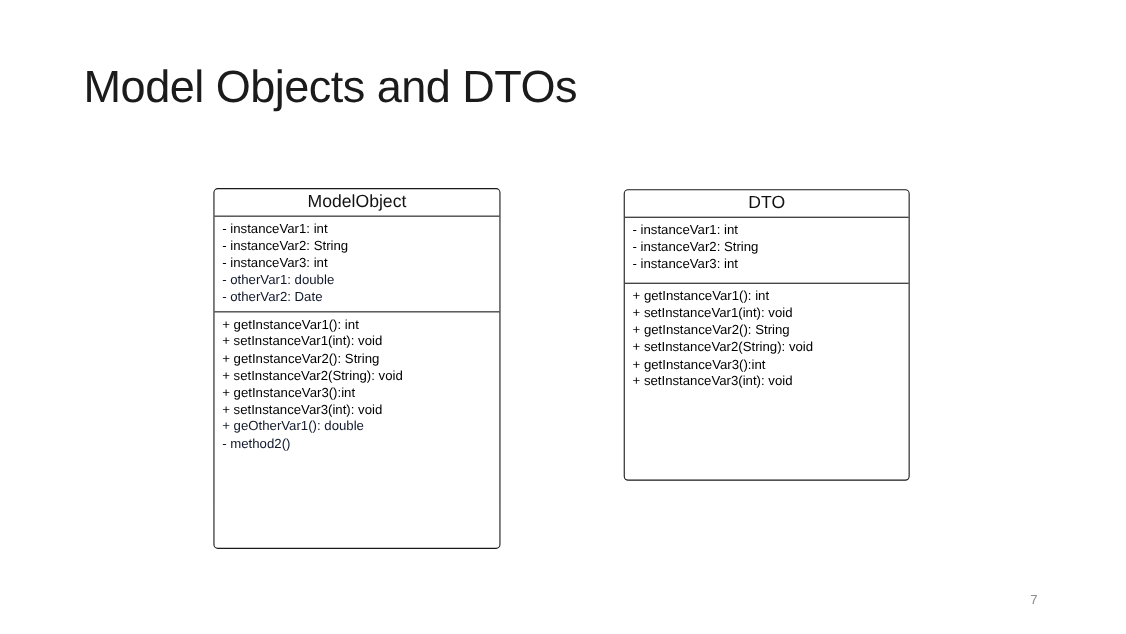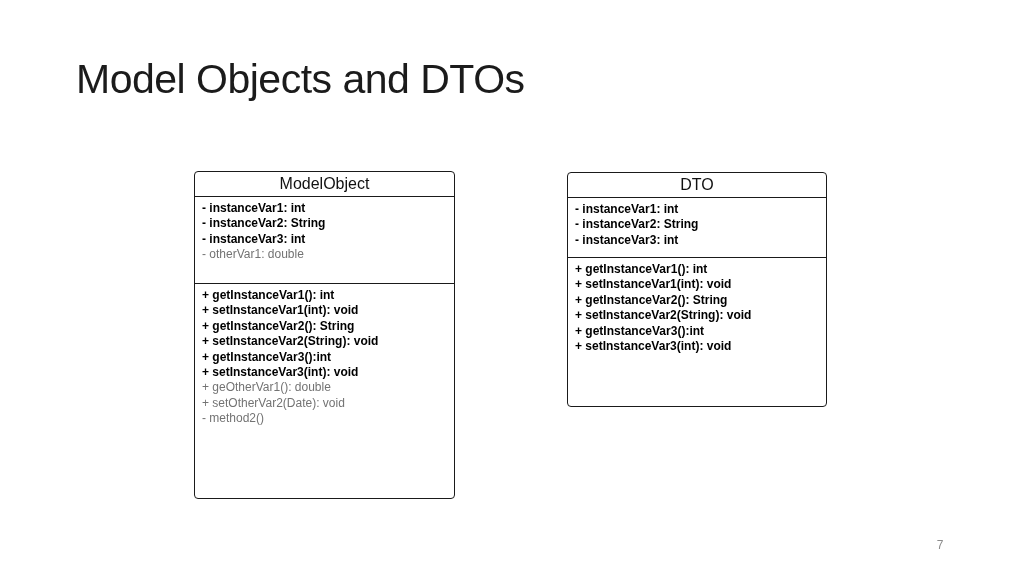--- a/index.html
+++ b/index.html
@@ -29,21 +29,21 @@
   .uml-class {
     position: absolute;
     background: #ffffff;
     border: 1.5px solid #1a1a1a;
     border-radius: 4px;
     color: #1a1a1a;
     font-size: 12px;
   }
 
   .uml-class.model-object { left: 194px; top: 171px; width: 261px; height: 328px; }
-  .uml-class.dto          { left: 567px; top: 172px; width: 260px; height: 235px; }
+  .uml-class.dto          { left: 567px; top: 172px; width: 260px; height: 265px; }
 
   .uml-title {
     display: flex;
     align-items: center;
     justify-content: center;
     border-bottom: 1.5px solid #1a1a1a;
     font-size: 16px;
     color: #111111;
   }
   .model-object .uml-title { height: 25px; }
@@ -56,24 +56,24 @@
   .uml-section.with-divider { border-bottom: 1.5px solid #1a1a1a; }
 
   .model-object .uml-attrs   { height: 87px; }
   .model-object .uml-methods { height: 211px; }
   .dto .uml-attrs   { height: 60px; }
   .dto .uml-methods { height: 125px; }
 
   .uml-line {
     line-height: 15.4px;
     white-space: nowrap;
-    color: #737373;
+    color: #0f172a;
   }
   .uml-line.bold {
-    font-weight: bold;
+    font-weight: normal;
     color: #000000;
   }
 
   .page-number {
     position: absolute;
     left: 930px;
     top: 538px;
     width: 20px;
     text-align: center;
     font-size: 12px;
@@ -88,31 +88,31 @@
   <h1 class="slide-title">Model Objects and DTOs</h1>
 
   <div class="uml-class model-object">
     <div class="uml-title">ModelObject</div>
 
     <div class="uml-section uml-attrs with-divider">
       <div class="uml-line bold">- instanceVar1: int</div>
       <div class="uml-line bold">- instanceVar2: String</div>
       <div class="uml-line bold">- instanceVar3: int</div>
       <div class="uml-line">- otherVar1: double</div>
+      <div class="uml-line">- otherVar2: Date</div>
     </div>
 
     <div class="uml-section uml-methods">
       <div class="uml-line bold">+ getInstanceVar1(): int</div>
       <div class="uml-line bold">+ setInstanceVar1(int): void</div>
       <div class="uml-line bold">+ getInstanceVar2(): String</div>
       <div class="uml-line bold">+ setInstanceVar2(String): void</div>
       <div class="uml-line bold">+ getInstanceVar3():int</div>
       <div class="uml-line bold">+ setInstanceVar3(int): void</div>
       <div class="uml-line">+ geOtherVar1(): double</div>
-      <div class="uml-line">+ setOtherVar2(Date): void</div>
       <div class="uml-line">- method2()</div>
     </div>
   </div>
 
   <div class="uml-class dto">
     <div class="uml-title">DTO</div>
 
     <div class="uml-section uml-attrs with-divider">
       <div class="uml-line bold">- instanceVar1: int</div>
       <div class="uml-line bold">- instanceVar2: String</div>

